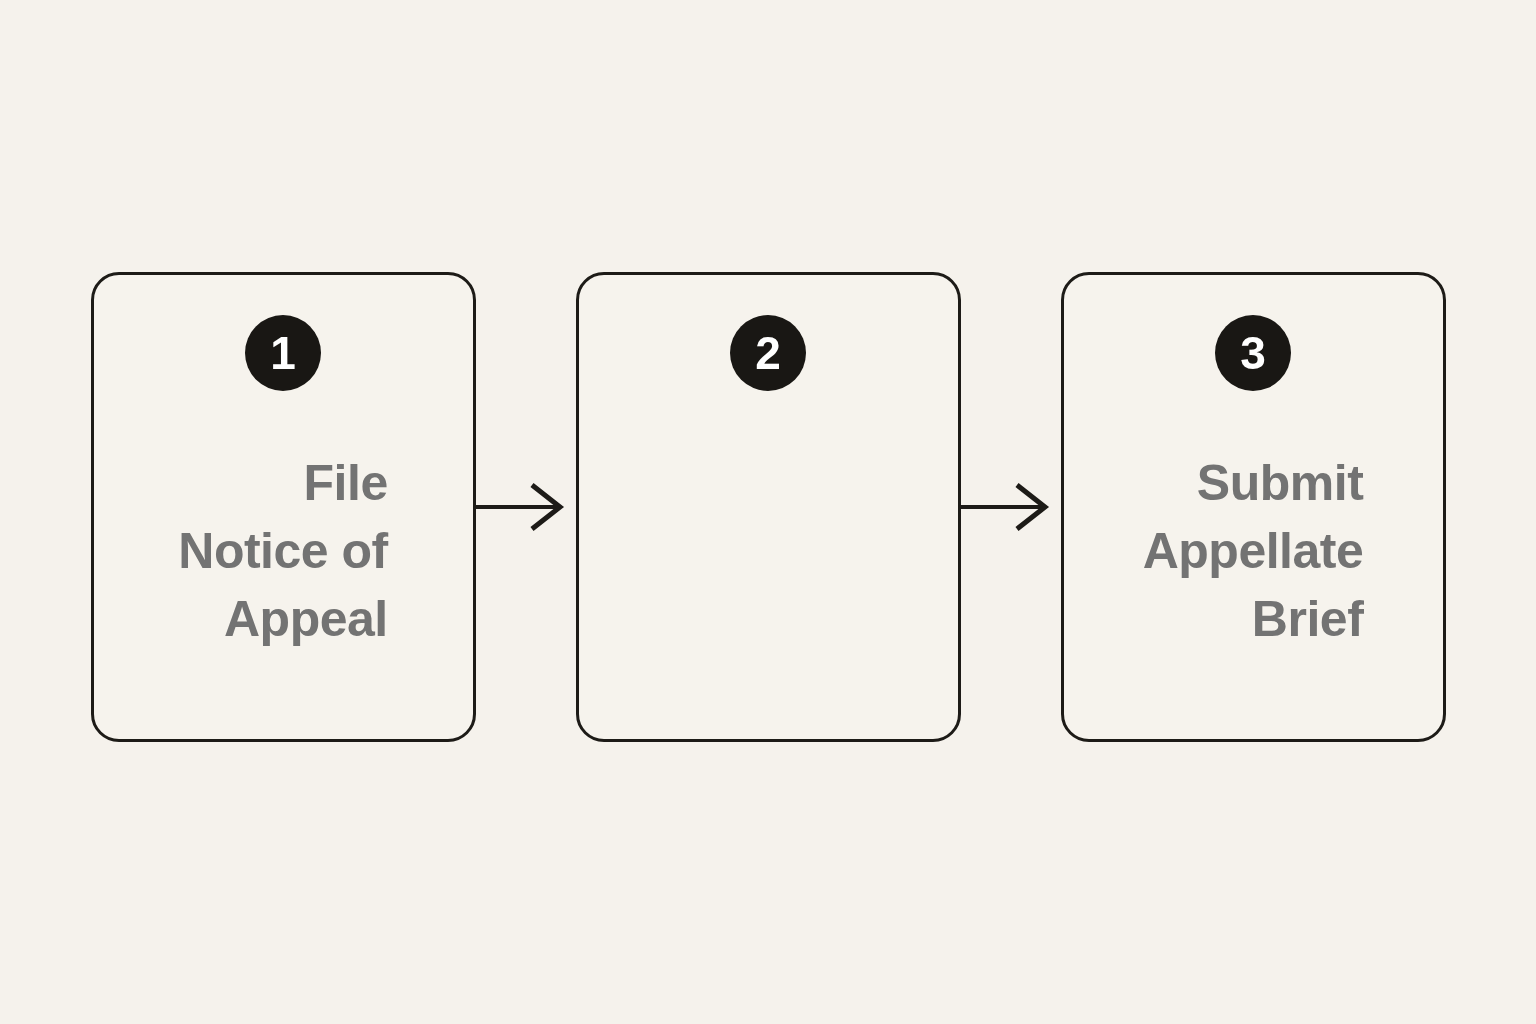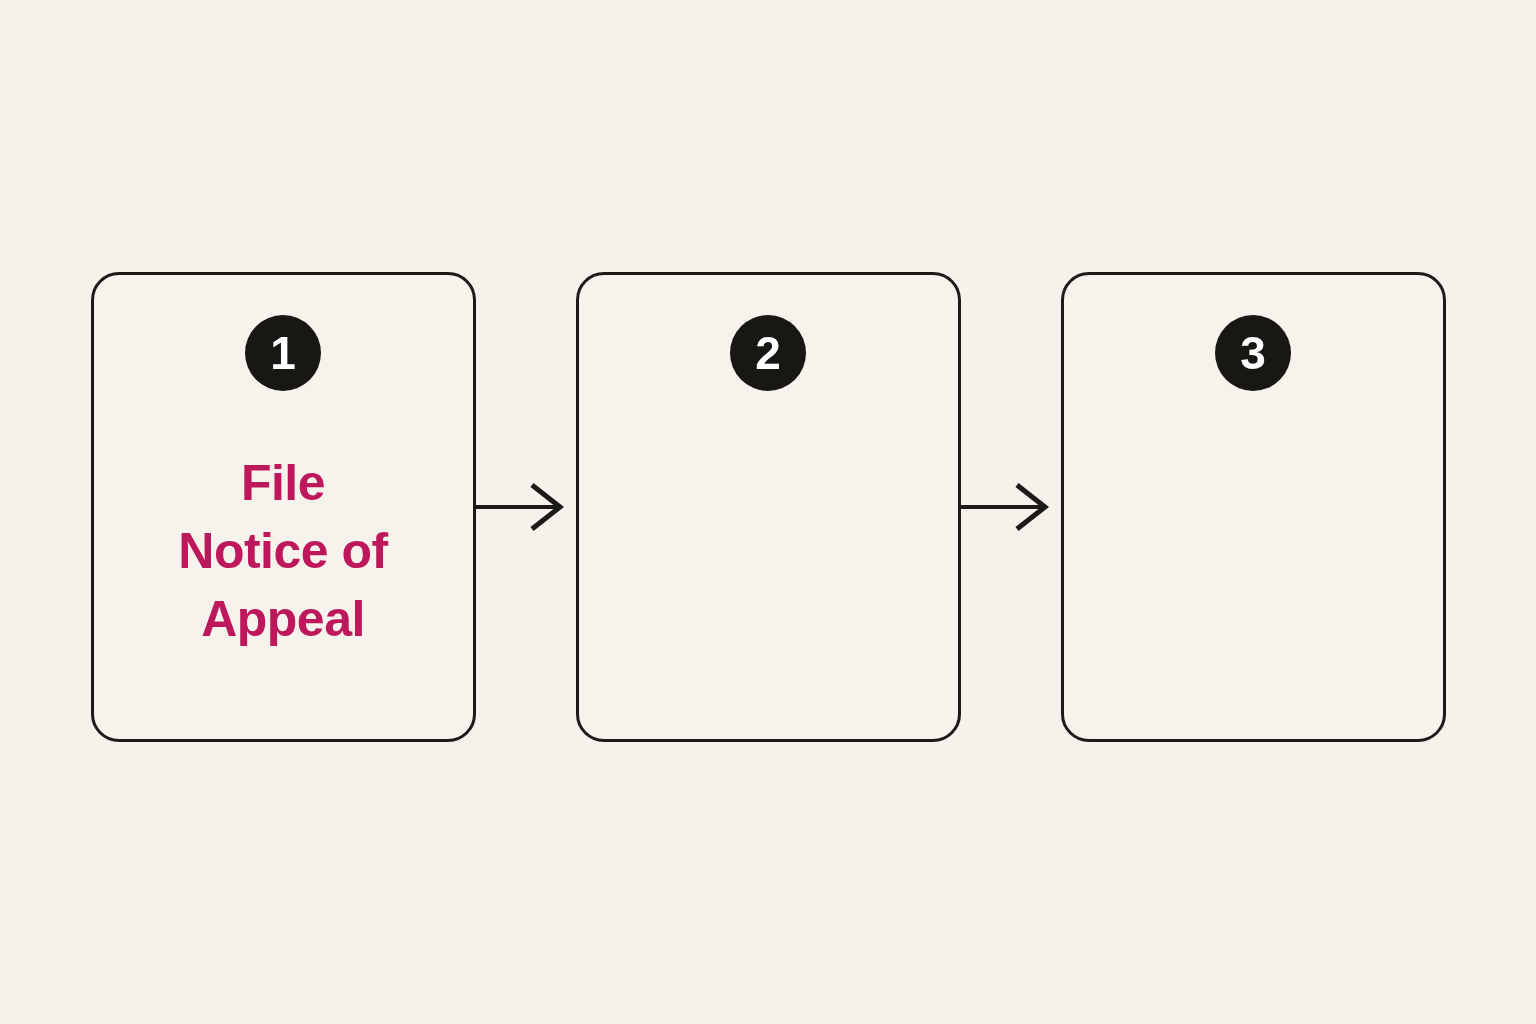--- a/index.html
+++ b/index.html
@@ -55,22 +55,22 @@
     font-size: 46px;
     font-weight: bold;
     flex-shrink: 0;
   }
 
   .step-label {
     margin-top: 58px;
     font-size: 50px;
     font-weight: bold;
     letter-spacing: -0.5px;
-    color: #be185d;
-    text-align: center;
+    color: #737373;
+    text-align: right;
     line-height: 1.36;
     white-space: pre-line;
   }
 
   .arrow-gap {
     width: 100px;
     display: flex;
     align-items: center;
     justify-content: center;
     flex-shrink: 0;
@@ -113,16 +113,19 @@
       <svg width="96" height="64" viewBox="0 0 96 64">
         <line x1="2" y1="32" x2="84" y2="32" stroke="#1d1b17" stroke-width="4"></line>
         <polyline points="58,10 86,32 58,54" fill="none" stroke="#1d1b17" stroke-width="5"></polyline>
       </svg>
     </div>
 
     <div class="step-card">
       <div class="badge">
         <span>3</span>
       </div>
+      <div class="step-label">Submit
+Appellate
+Brief</div>
     </div>
 
   </div>
 </div>
 
 </body></html>

